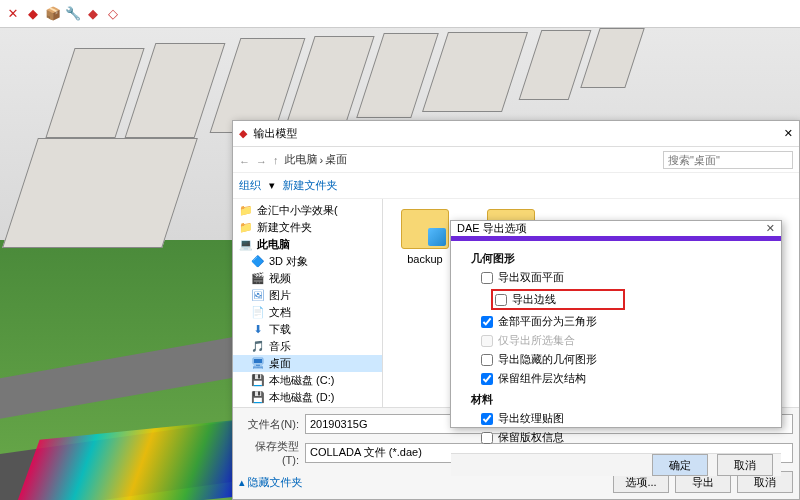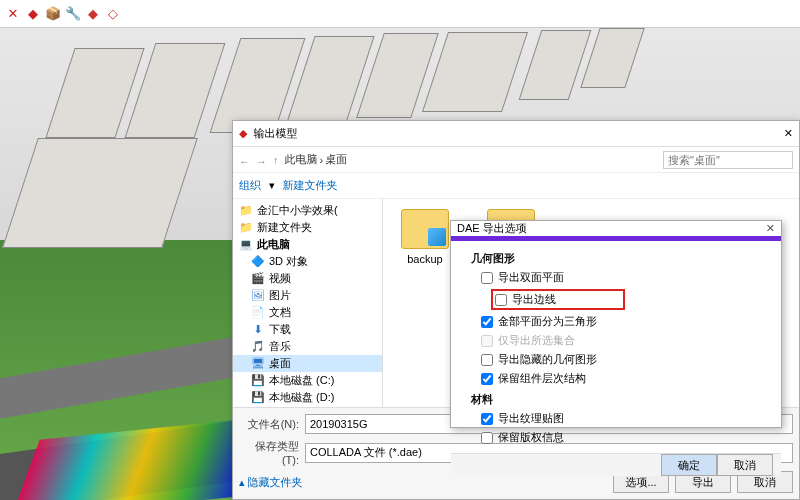--- a/index.html
+++ b/index.html
@@ -43,21 +43,21 @@
 
 .opt-dlg{left:450px;top:220px;width:332px;height:208px;display:flex;flex-direction:column;z-index:10}
 .opt-title{height:22px;display:flex;align-items:center;padding:0 6px;border-bottom:5px solid #6d28d9}
 .opt-title .x{margin-left:auto;cursor:pointer;color:#555}
 .opt-body{flex:1;padding:8px 20px;display:flex;flex-direction:column;gap:4px}
 .grp{color:#111;margin-top:2px;font-weight:bold}
 .chk{display:flex;align-items:center;gap:5px;padding-left:10px}
 .chk input{width:12px;height:12px}
 .chk.dis{color:#aaa}
 .hl{border:2px solid #d22;padding:1px 2px;margin-left:20px;width:134px}
-.opt-foot{height:30px;display:flex;align-items:center;justify-content:flex-end;gap:0;padding:0 8px;border-top:1px solid #ddd;background:#f4f4f4}
+.opt-foot{height:30px;display:flex;align-items:center;justify-content:flex-end;gap:9px;padding:0 8px;border-top:1px solid #ddd;background:#f4f4f4}
 </style>
 </head>
 <body>
 
 <div class="toolbar">
   <span class="tb-ico" style="color:#c22">✕</span>
   <span class="tb-ico" style="color:#c22">◆</span>
   <span class="tb-ico" style="color:#b33">📦</span>
   <span class="tb-ico" style="color:#b33">🔧</span>
   <span class="tb-ico" style="color:#c33">◆</span>

